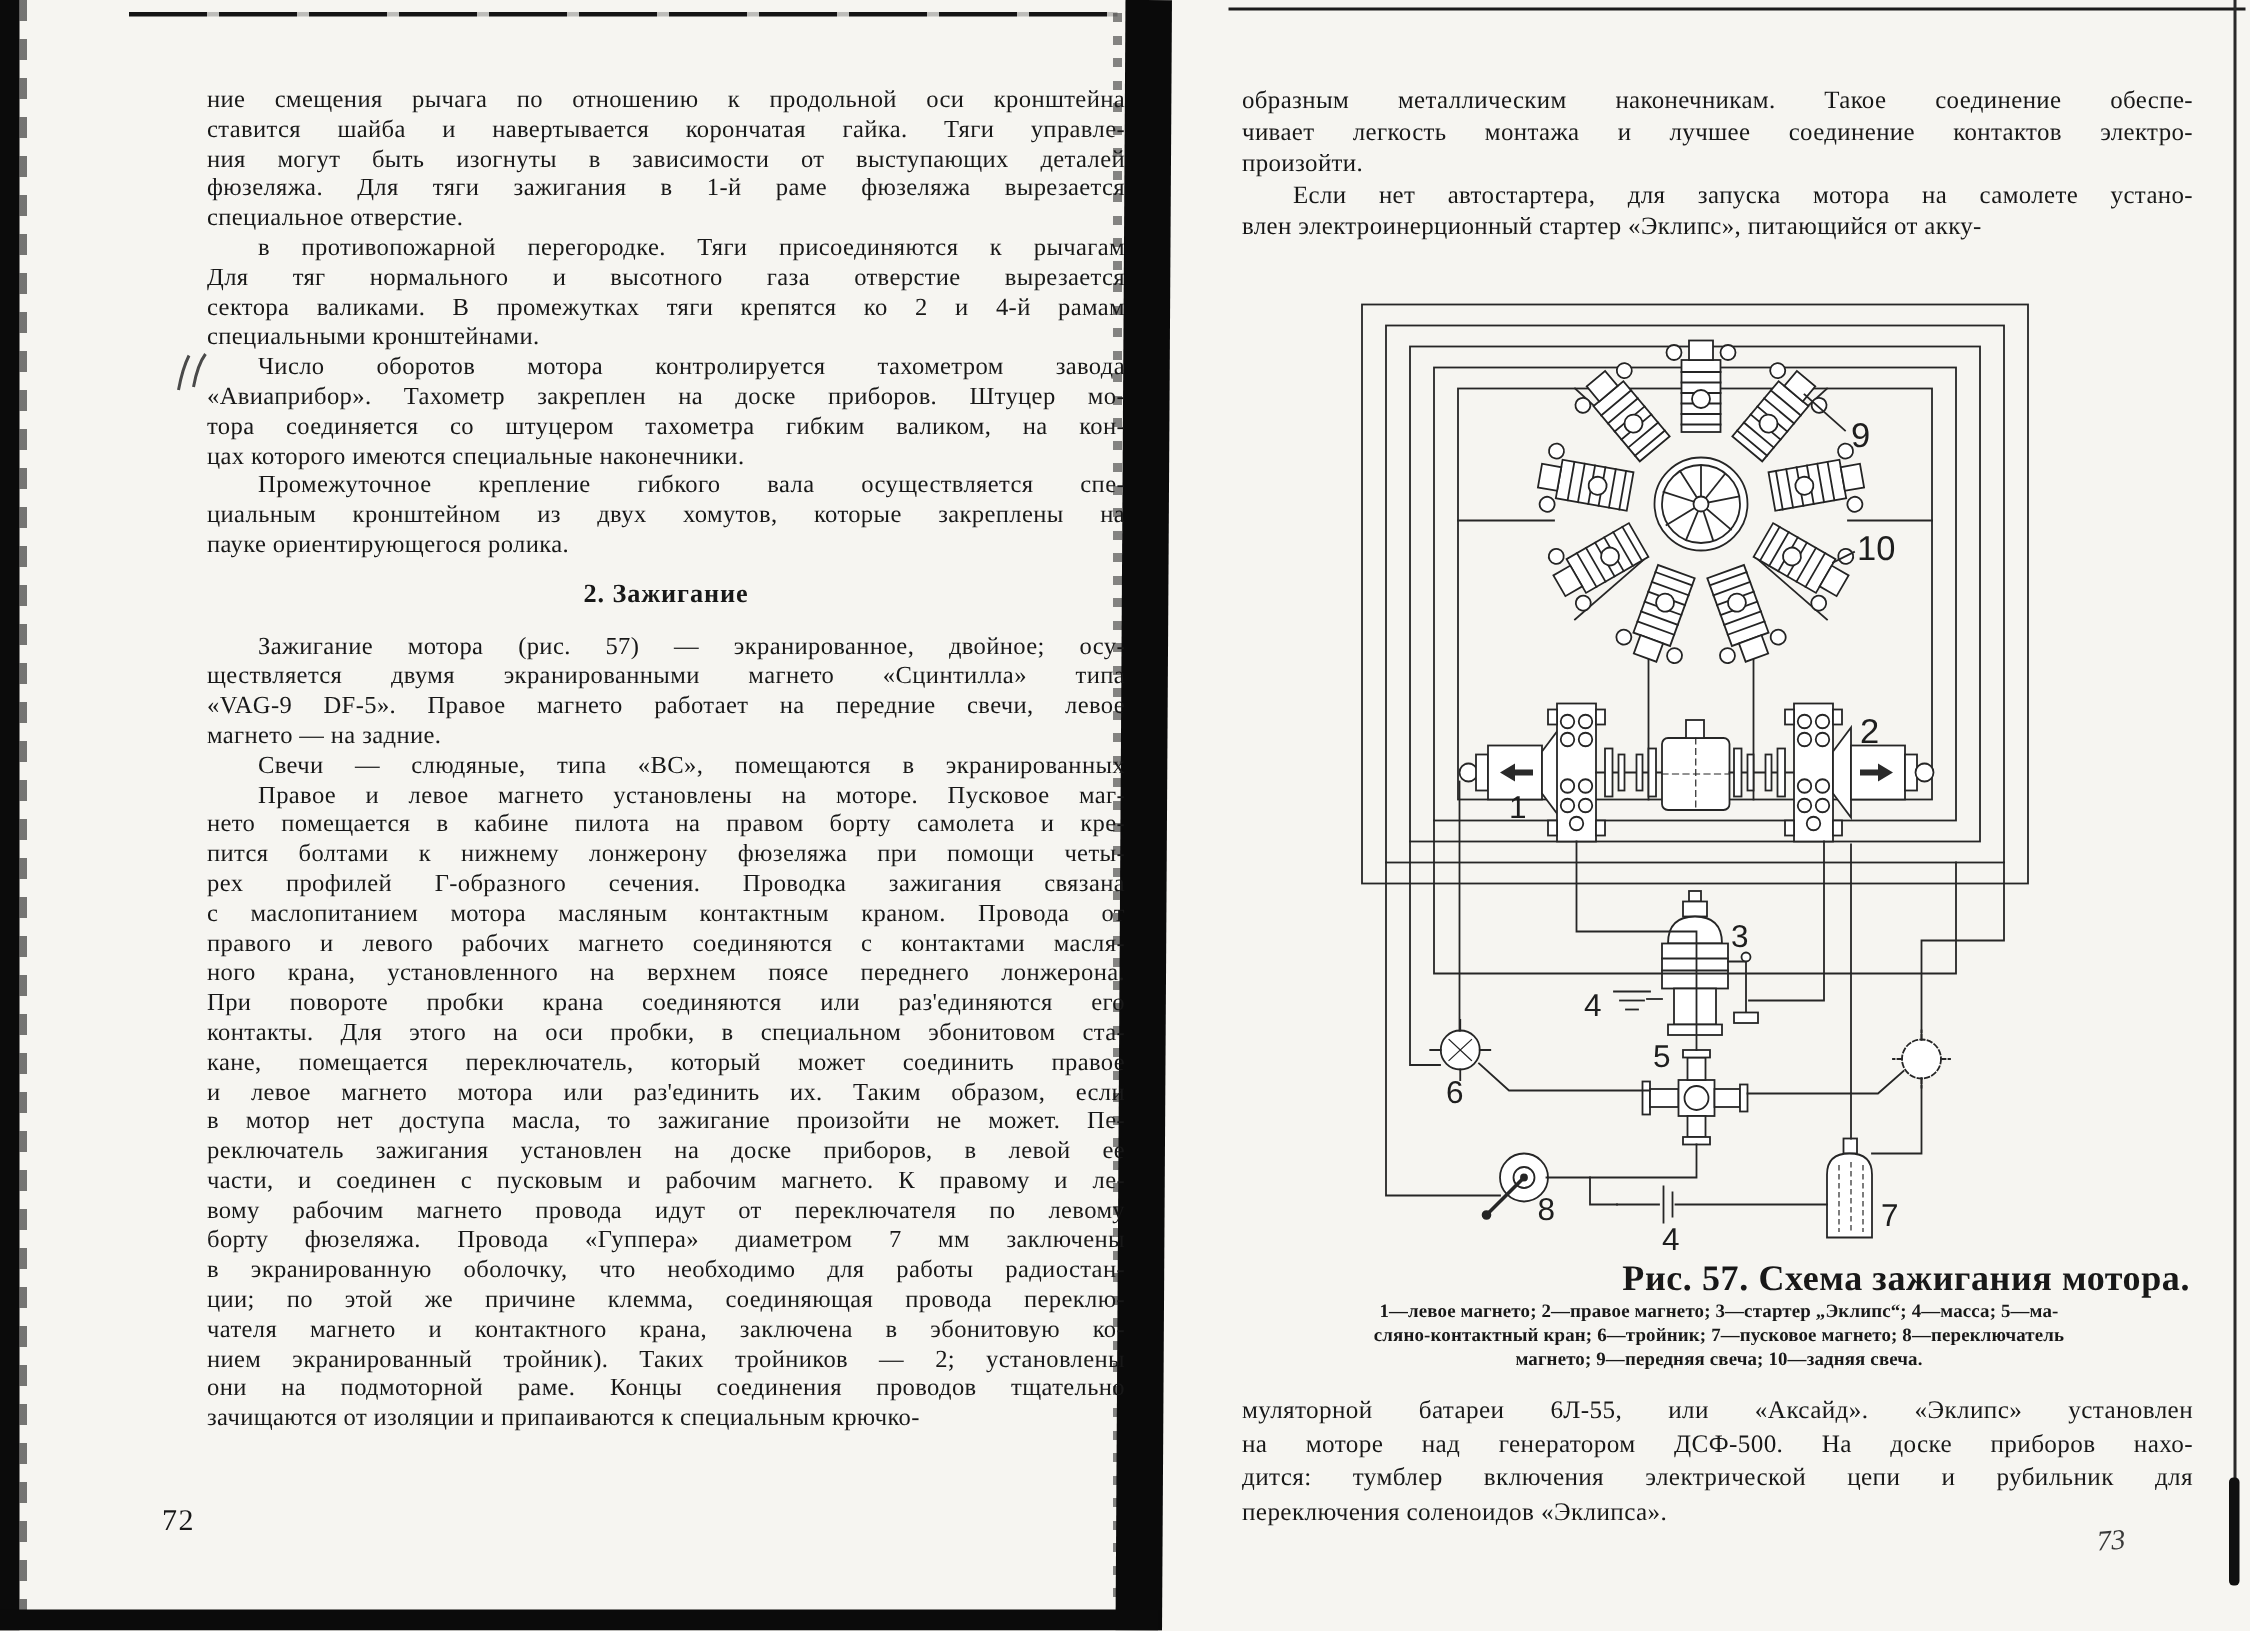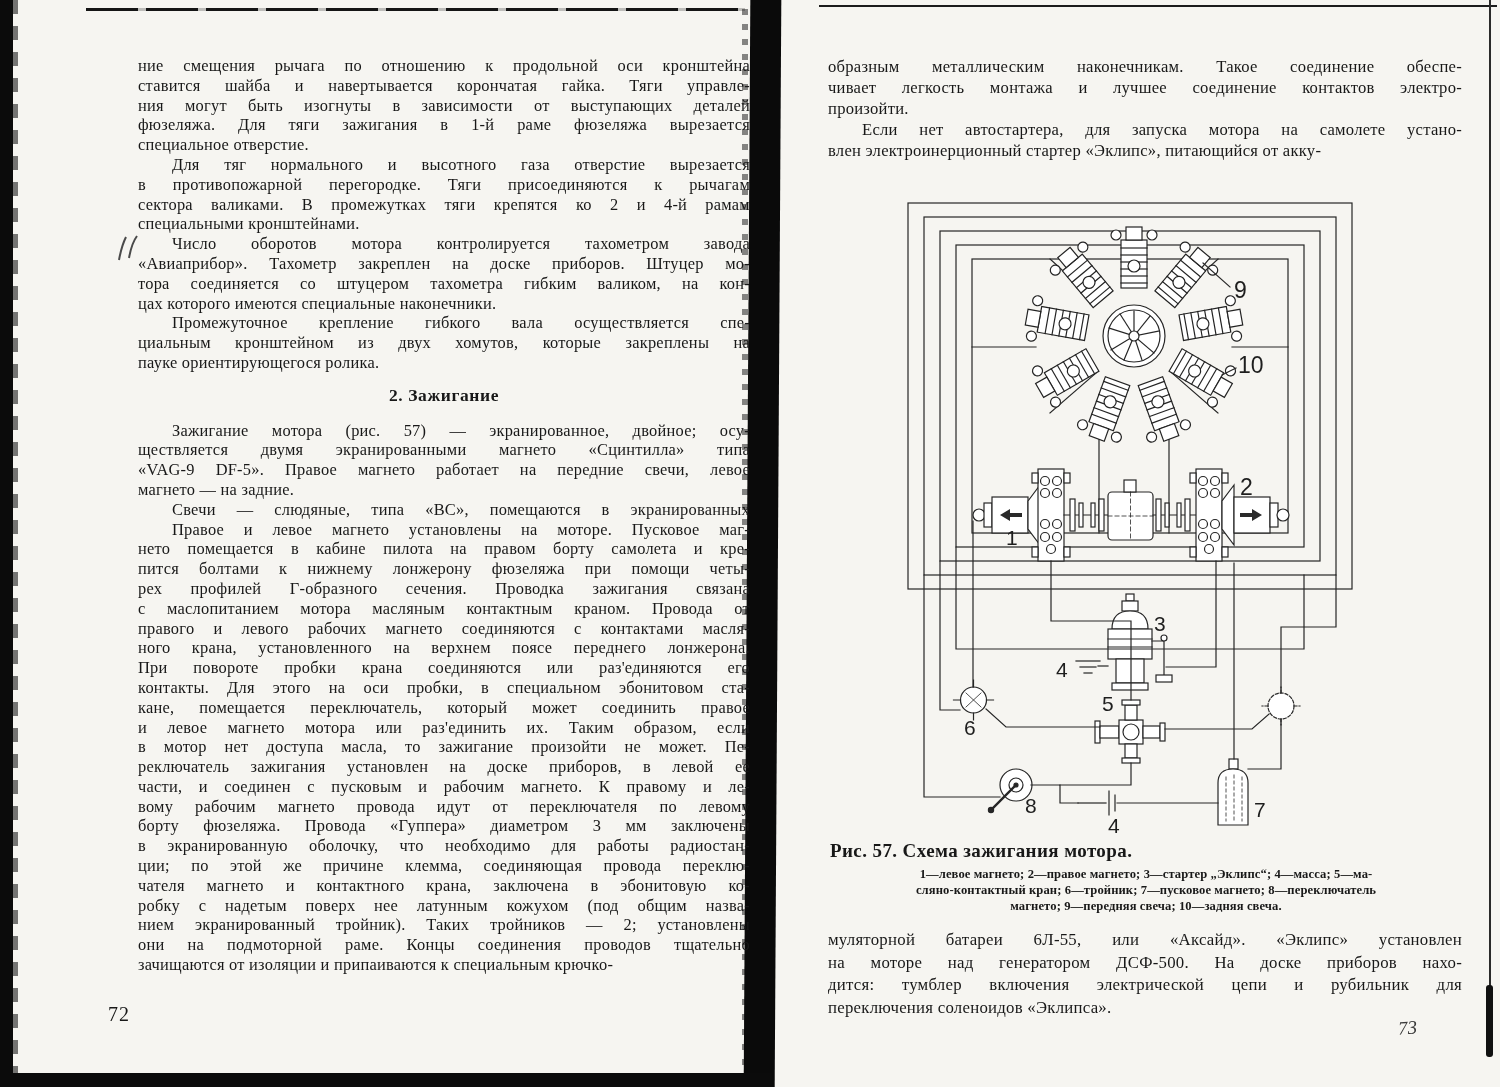--- a/index.html
+++ b/index.html
@@ -31,22 +31,22 @@
   .col-right-bottom{left:828px;top:929px;width:634px;font-size:16.8px;line-height:22.5px;}
   .para{margin:0;}
   .tl{text-align:justify;text-align-last:justify;font-family:Liberation Serif, serif;}
   .tl-last{text-align-last:left;}
   .para .tl:first-child{text-indent:34px;}
   .para.noindent .tl:first-child{text-indent:0;}
   .center-lines .tl,.center-lines .tl-last{text-align:center;text-align-last:center;}
 
   .heading{font-weight:bold;font-size:17.5px;text-align:center;margin:13px 0 15px 0;letter-spacing:.6px;}
 
-  .fig-caption{left:830px;top:840px;width:630px;text-align:left;
-    font-size:19px;font-weight:bold;letter-spacing:.4px;font-family:Liberation Serif, serif;}
+  .fig-caption{left:830px;top:840px;width:630px;text-align:right;
+    font-size:24px;font-weight:bold;letter-spacing:.4px;font-family:Liberation Serif, serif;}
   .fig-legend{left:860px;top:866px;width:572px;font-size:12.6px;line-height:16.2px;
     font-weight:bold;letter-spacing:.1px;}
 
   .pagenum-left{left:108px;top:1003px;font-size:20px;letter-spacing:1px;text-align:center;}
   .pagenum-right{left:1398px;top:1017px;font-size:19px;font-style:italic;color:#3a3a3a;transform:rotate(-4deg);}
 
   .handmark{left:113px;top:233px;}
 
   svg text{font-family:"Liberation Sans","DejaVu Sans",sans-serif;fill:#1e1e1e;}
 </style>
@@ -70,22 +70,22 @@
 
 <div class="textcol col-left">
   <div class="para noindent">
       <div class="tl">ние смещения рычага по отношению к продольной оси кронштейна</div>
       <div class="tl">ставится шайба и навертывается корончатая гайка. Тяги управле-</div>
       <div class="tl">ния могут быть изогнуты в зависимости от выступающих деталей</div>
       <div class="tl">фюзеляжа. Для тяги зажигания в 1-й раме фюзеляжа вырезается</div>
       <div class="tl tl-last">специальное отверстие.</div>
     </div>
   <div class="para">
+      <div class="tl">в противопожарной перегородке. Тяги присоединяются к рычагам</div>
       <div class="tl">Для тяг нормального и высотного газа отверстие вырезается</div>
-      <div class="tl">в противопожарной перегородке. Тяги присоединяются к рычагам</div>
       <div class="tl">сектора валиками. В промежутках тяги крепятся ко 2 и 4-й рамам</div>
       <div class="tl tl-last">специальными кронштейнами.</div>
     </div>
   <div class="para">
       <div class="tl">Число оборотов мотора контролируется тахометром завода</div>
       <div class="tl">«Авиаприбор». Тахометр закреплен на доске приборов. Штуцер мо-</div>
       <div class="tl">тора соединяется со штуцером тахометра гибким валиком, на кон-</div>
       <div class="tl tl-last">цах которого имеются специальные наконечники.</div>
     </div>
   <div class="para">
@@ -112,25 +112,24 @@
       <div class="tl">правого и левого рабочих магнето соединяются с контактами масля-</div>
       <div class="tl">ного крана, установленного на верхнем поясе переднего лонжерона.</div>
       <div class="tl">При повороте пробки крана соединяются или раз'единяются его</div>
       <div class="tl">контакты. Для этого на оси пробки, в специальном эбонитовом ста-</div>
       <div class="tl">кане, помещается переключатель, который может соединить правое</div>
       <div class="tl">и левое магнето мотора или раз'единить их. Таким образом, если</div>
       <div class="tl">в мотор нет доступа масла, то зажигание произойти не может. Пе-</div>
       <div class="tl">реключатель зажигания установлен на доске приборов, в левой ее</div>
       <div class="tl">части, и соединен с пусковым и рабочим магнето. К правому и ле-</div>
       <div class="tl">вому рабочим магнето провода идут от переключателя по левому</div>
-      <div class="tl">борту фюзеляжа. Провода «Гуппера» диаметром 3 мм заключены</div>
+      <div class="tl">борту фюзеляжа. Провода «Гуппера» диаметром 7 мм заключены</div>
       <div class="tl">в экранированную оболочку, что необходимо для работы радиостан-</div>
       <div class="tl">ции; по этой же причине клемма, соединяющая провода переклю-</div>
       <div class="tl">чателя магнето и контактного крана, заключена в эбонитовую ко-</div>
-      <div class="tl">робку с надетым поверх нее латунным кожухом (под общим назва-</div>
       <div class="tl">нием экранированный тройник). Таких тройников — 2; установлены</div>
       <div class="tl">они на подмоторной раме. Концы соединения проводов тщательно</div>
       <div class="tl tl-last">зачищаются от изоляции и припаиваются к специальным крючко-</div>
     </div>
 </div>
 <div class="abs pagenum-left">72</div>
 
 <div class="textcol col-right-top">
   <div class="para noindent">
       <div class="tl">образным металлическим наконечникам. Такое соединение обеспе-</div>

